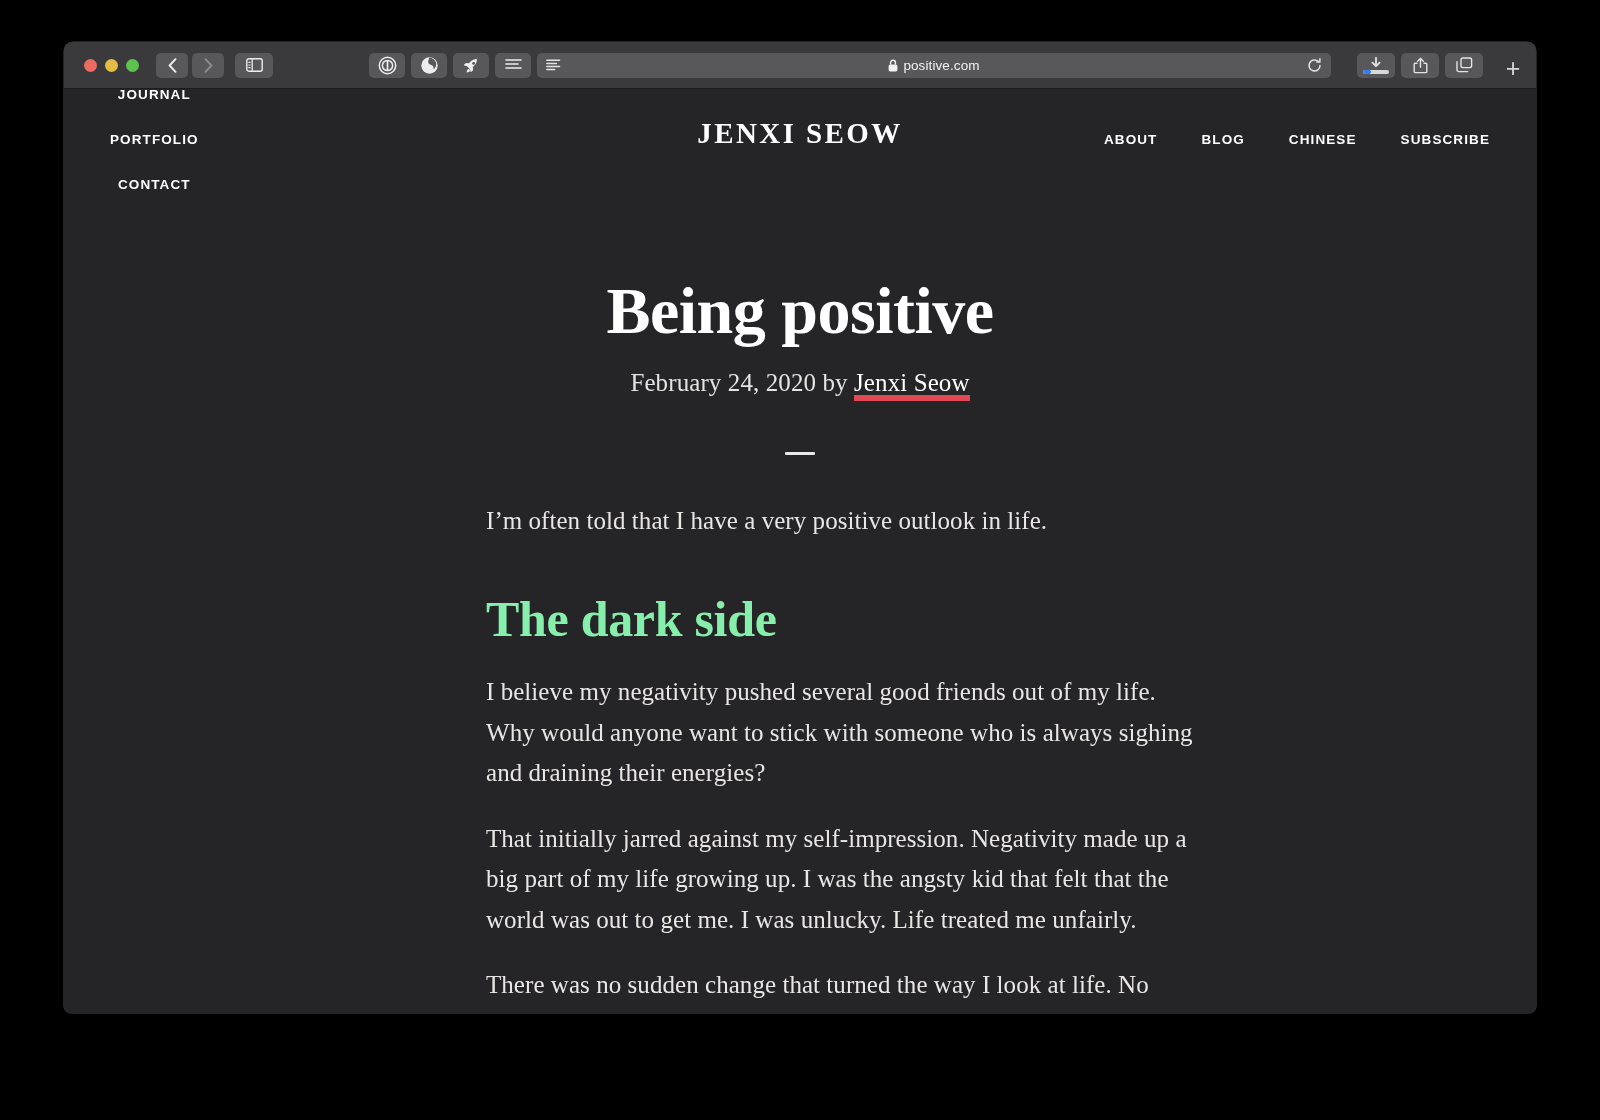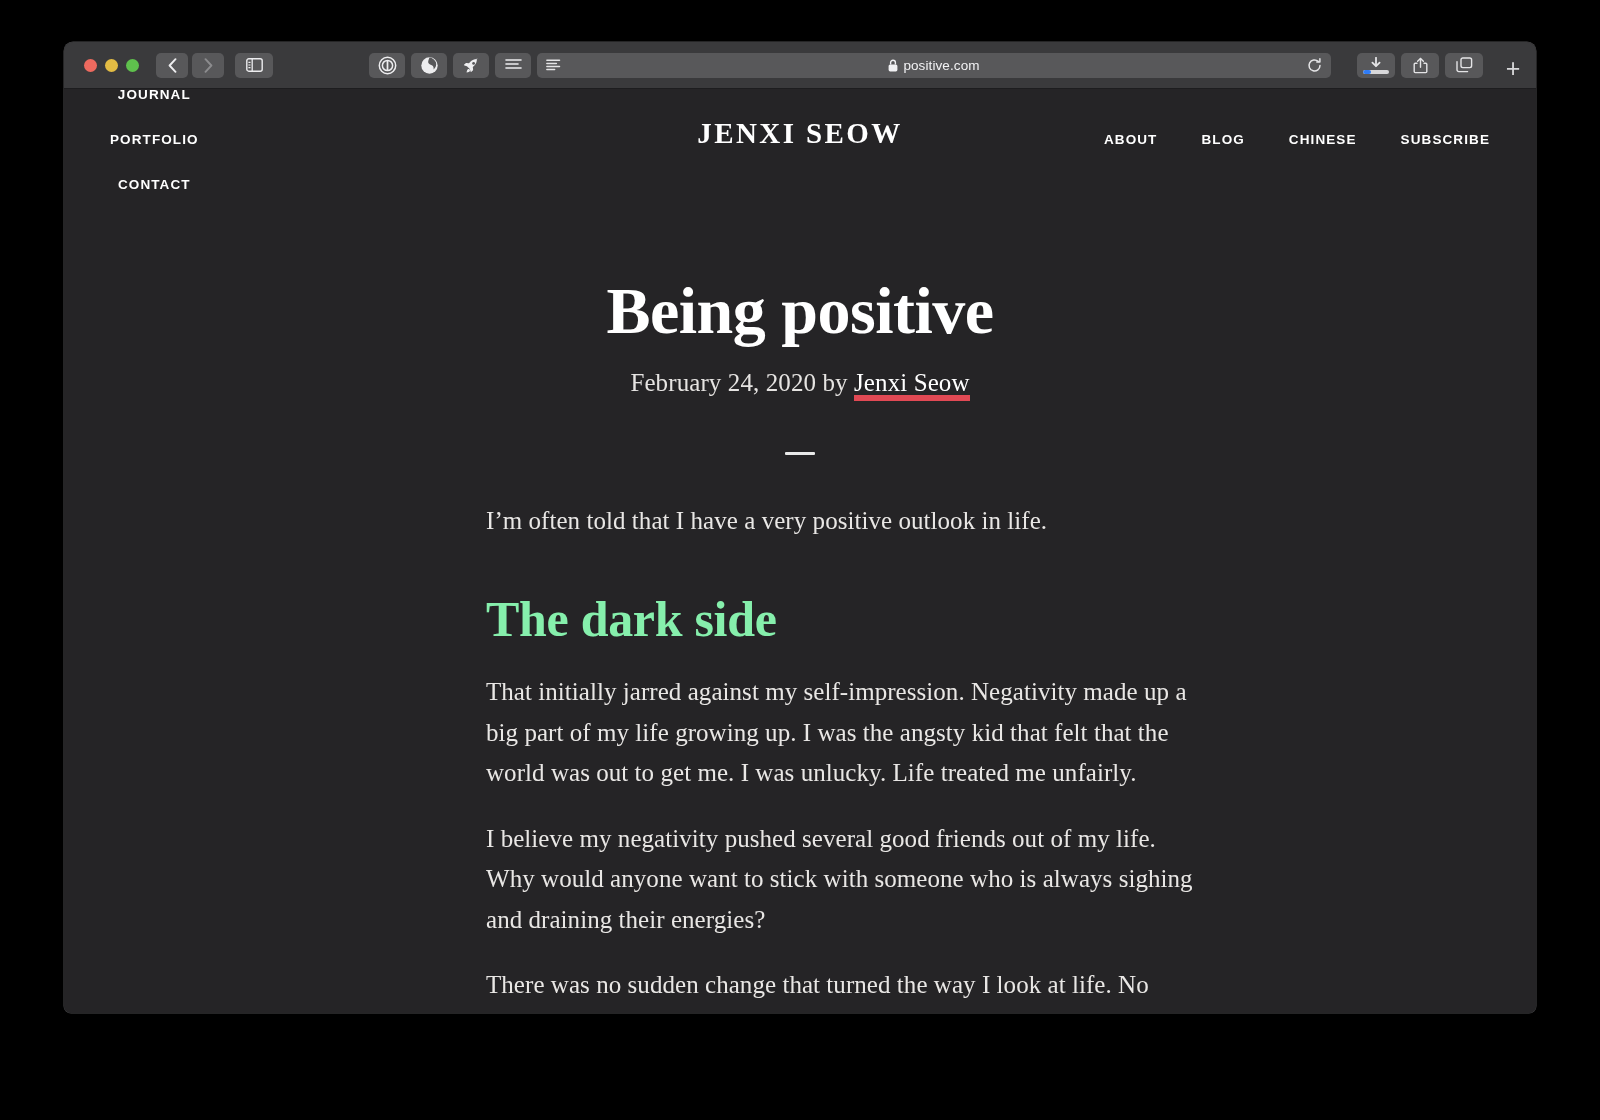--- a/index.html
+++ b/index.html
@@ -407,19 +407,19 @@
         <span>February 24, 2020 by </span><a class="byline-author" href="#">Jenxi Seow</a>
       </div>
 
       <div class="divider"></div>
 
       <div class="body">
         <p class="lede">I’m often told that I have a very positive outlook in life.</p>
 
         <h2 class="section-heading">The dark side</h2>
 
+        <p class="para">I believe my negativity pushed several good friends out of my life. Why would anyone want to stick with someone who is always sighing and draining their energies?</p>
         <p class="para">That initially jarred against my self-impression. Negativity made up a big part of my life growing up. I was the angsty kid that felt that the world was out to get me. I was unlucky. Life treated me unfairly.</p>
-        <p class="para">I believe my negativity pushed several good friends out of my life. Why would anyone want to stick with someone who is always sighing and draining their energies?</p>
         <p class="para">There was no sudden change that turned the way I look at life. No epiphany. No life-changing events. I was numbed. Bad things kept happening and I became so desensitised that I just took them as they</p>
       </div>
     </div>
   </div>
 </div>
 
 </body></html>

